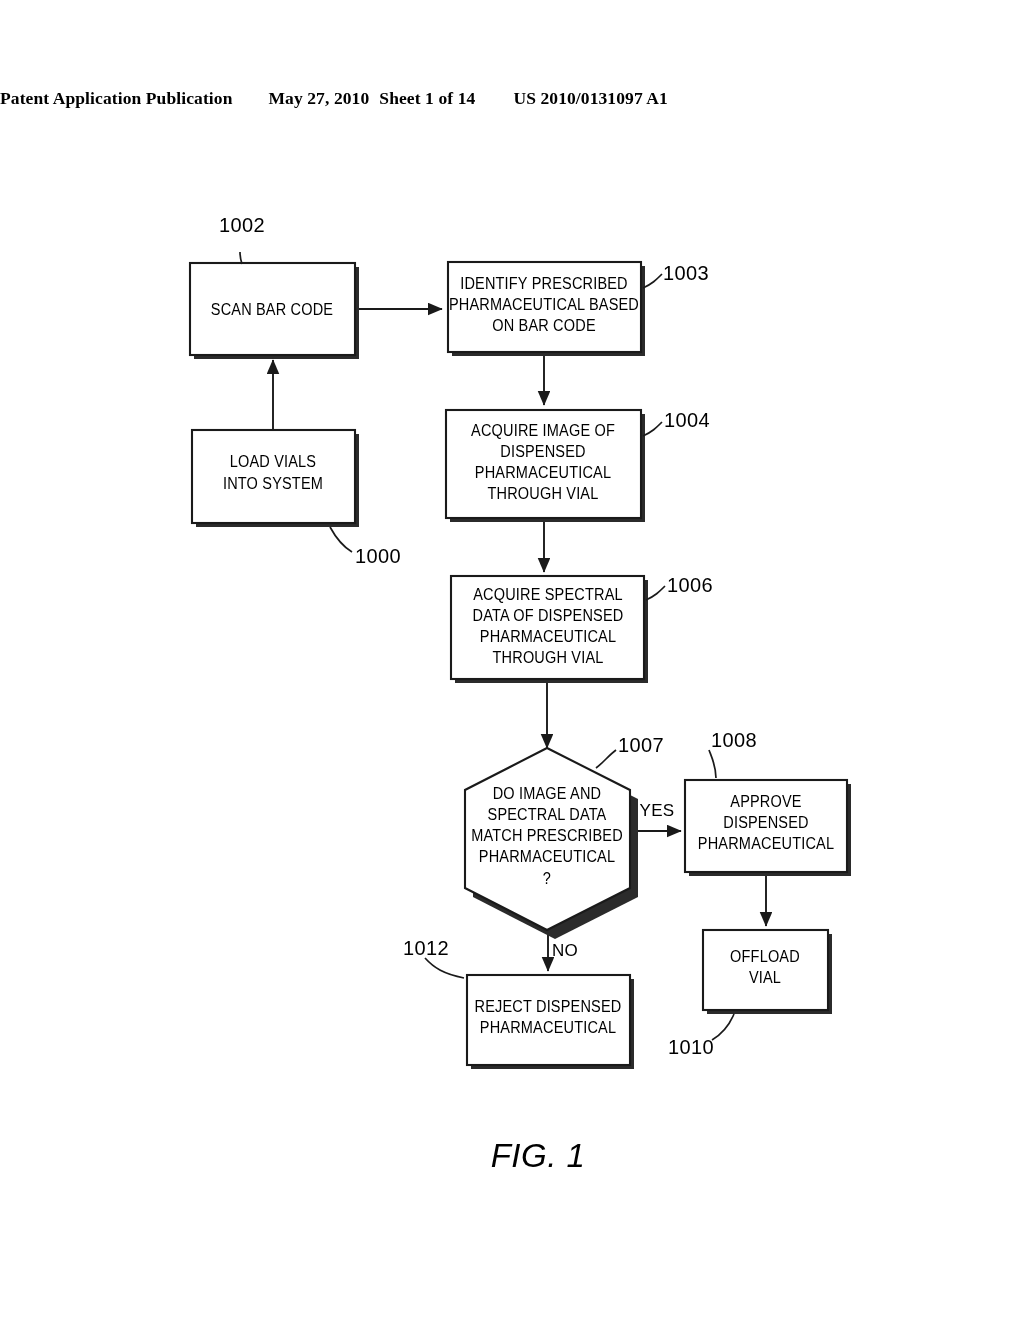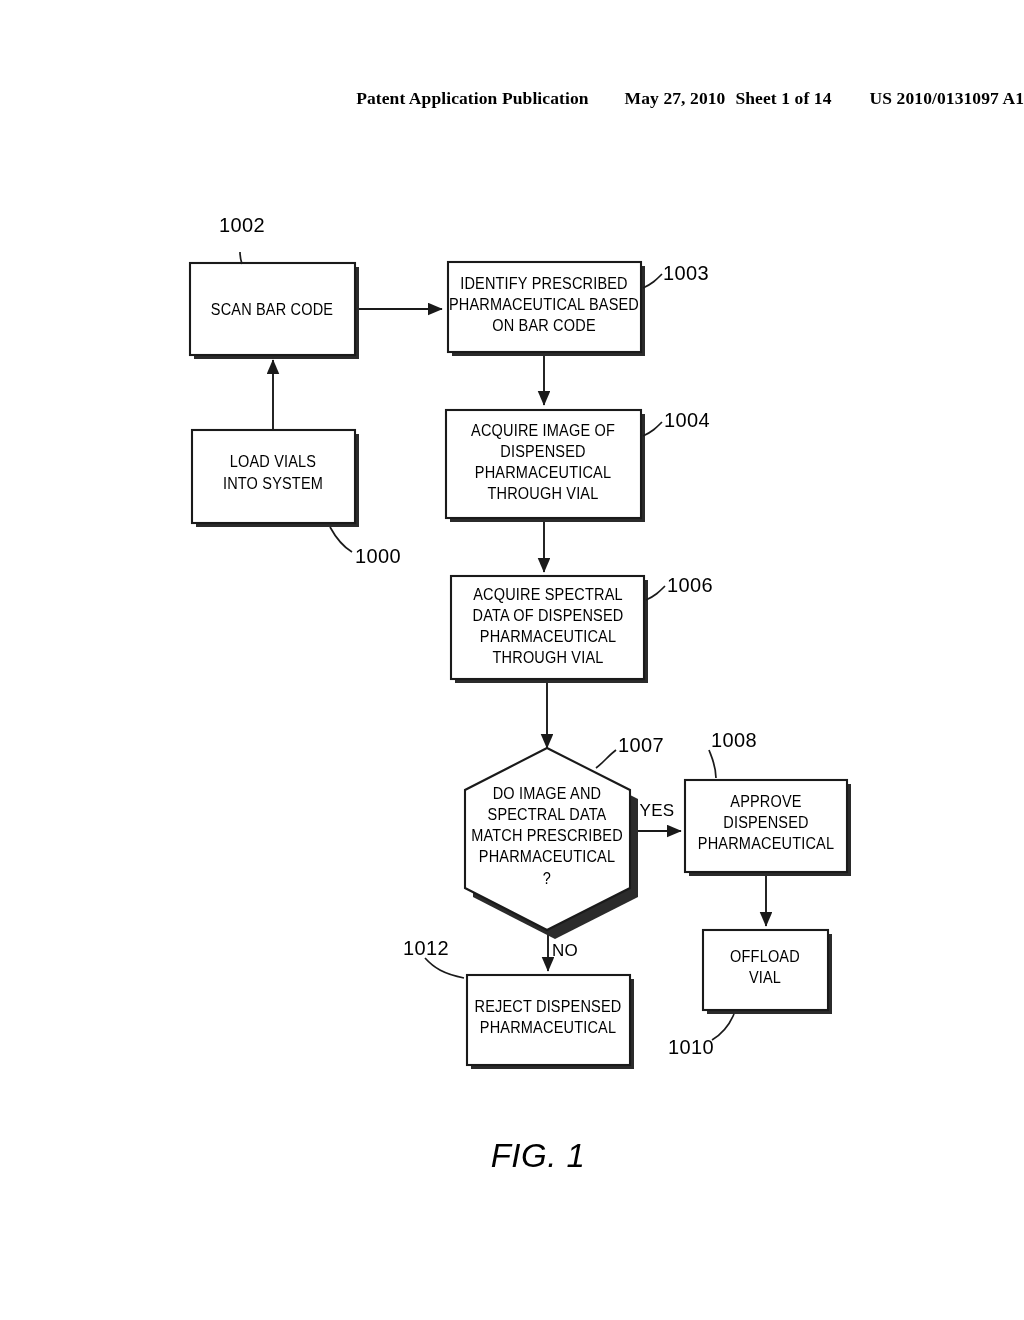--- a/index.html
+++ b/index.html
@@ -20,21 +20,21 @@
     width: 1024px;
     height: 1320px;
     background: #fff;
   }
   
   .pub-header {
     position: absolute;
     left: 0;
     top: 88px;
     width: 1024px;
-    text-align: right;
+    text-align: left;
     font-family: "Liberation Serif", serif;
     font-weight: bold;
     font-size: 17.5px;
     color: #000;
     letter-spacing: 0.1px;
     white-space: nowrap;
   }
   .pub-header .seg-pub   { margin-right: 36px; }
   .pub-header .seg-date  { margin-right: 10px; }
   .pub-header .seg-sheet { margin-right: 38px; }

